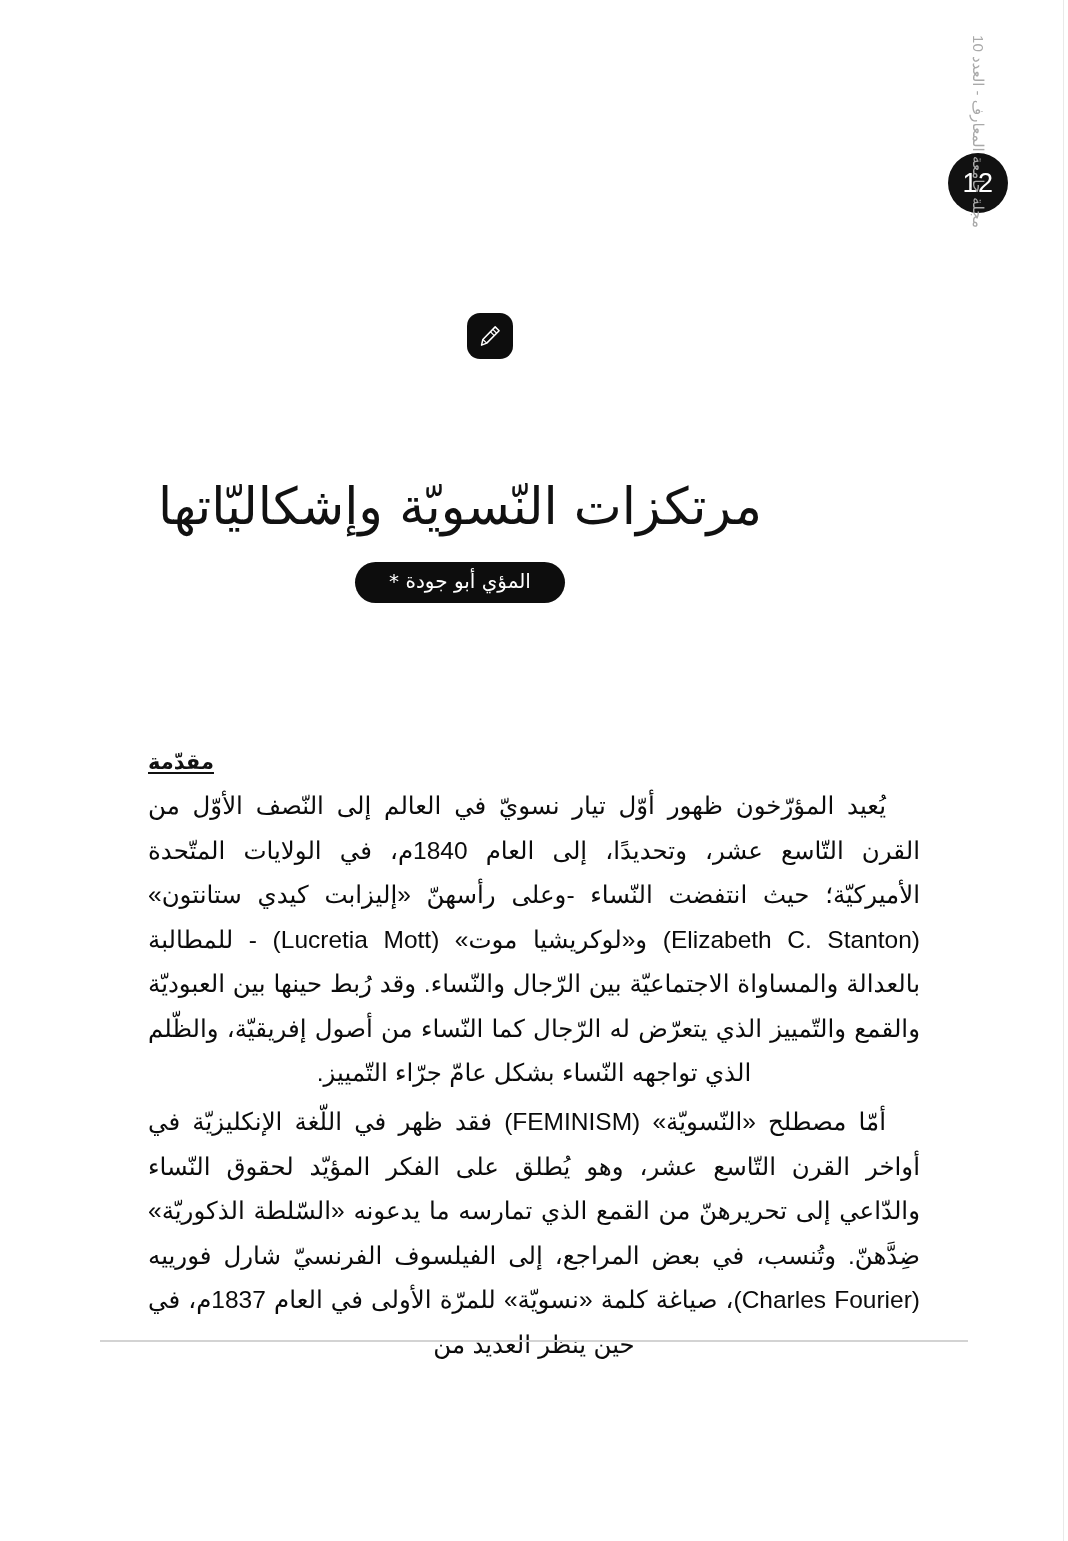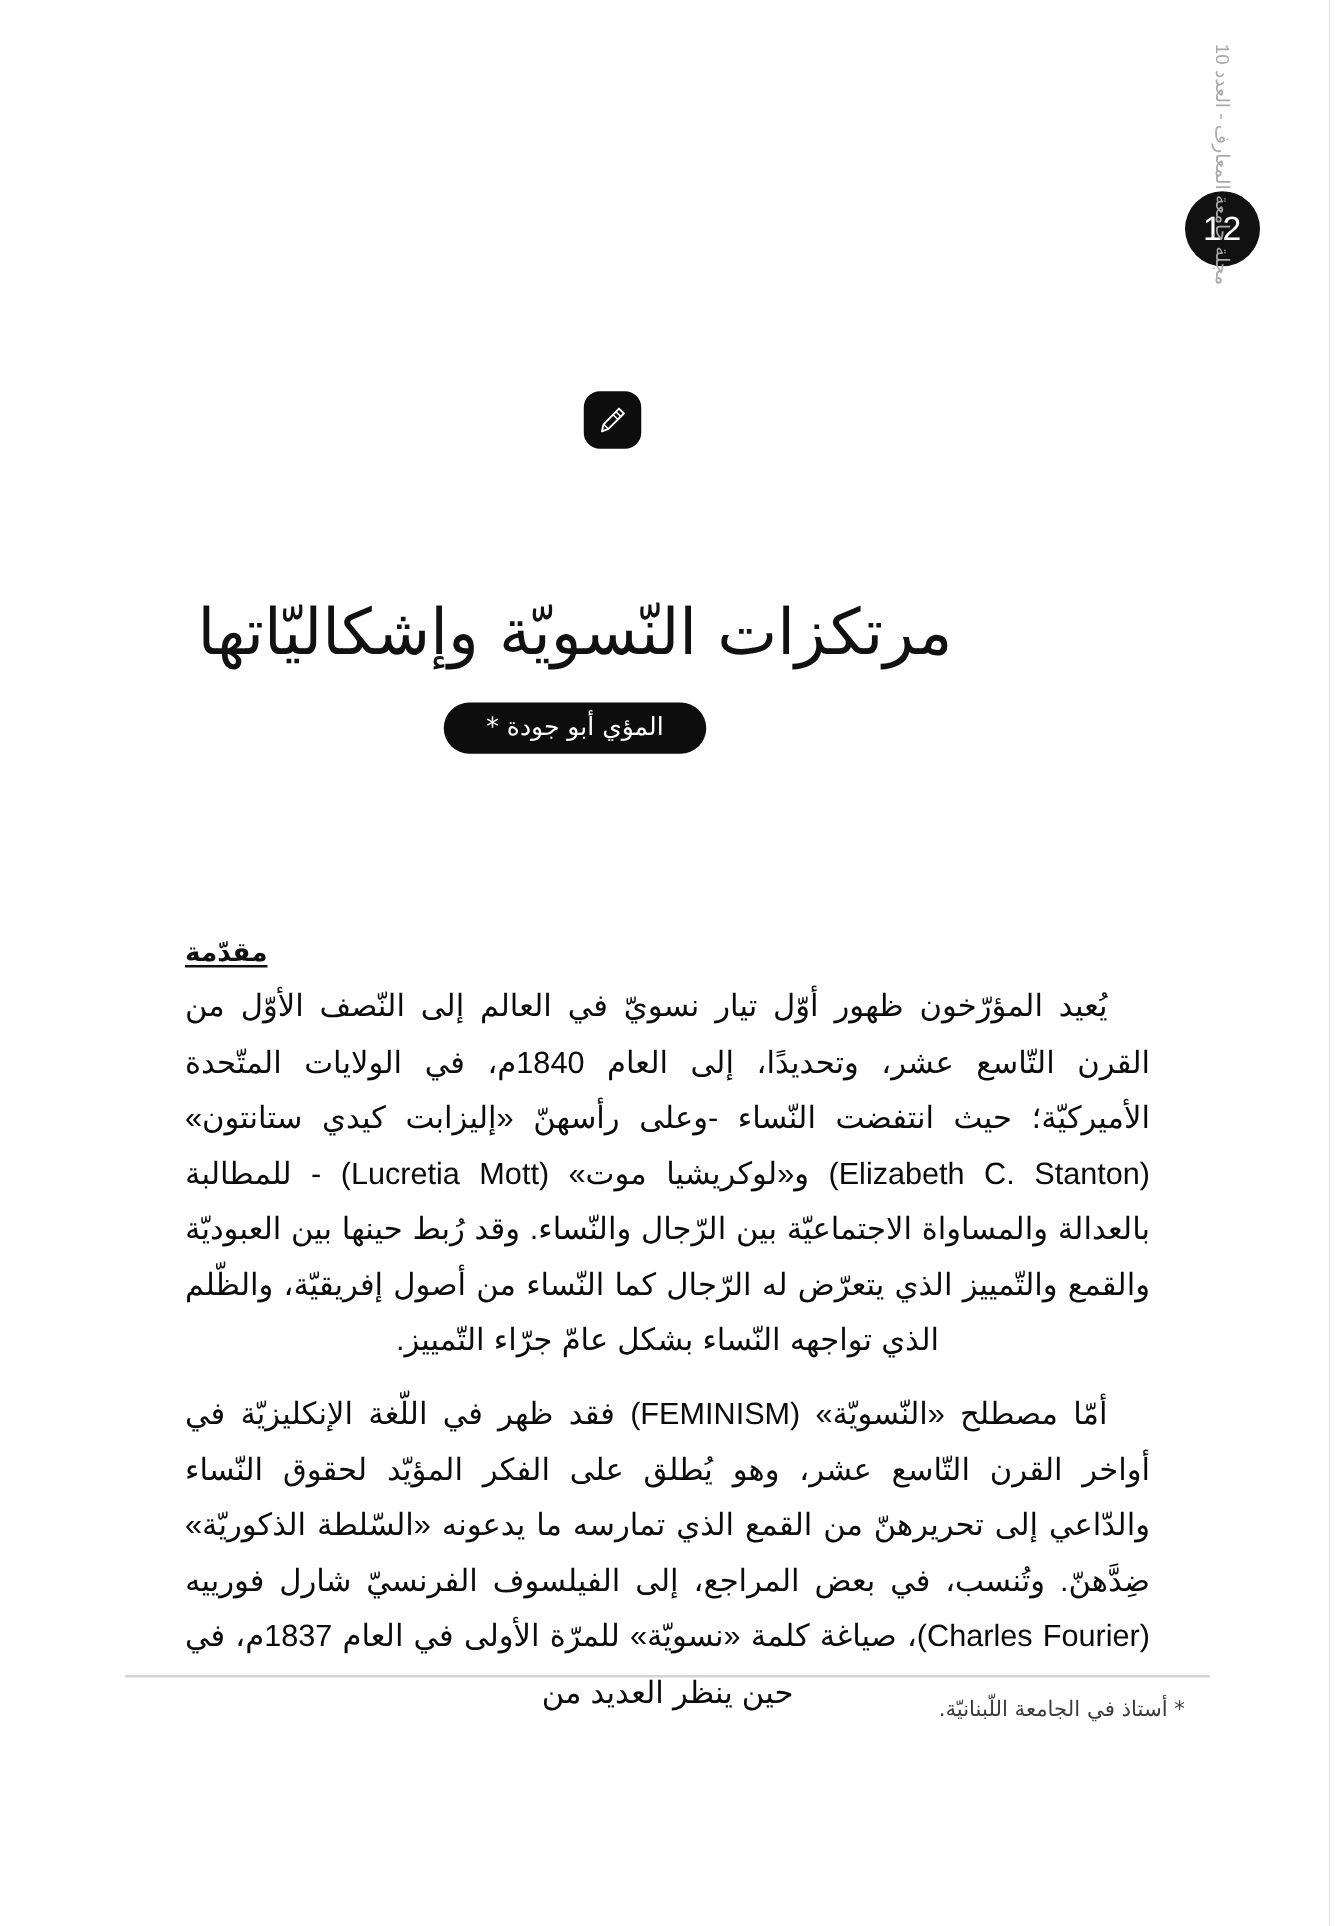--- a/index.html
+++ b/index.html
@@ -149,21 +149,21 @@
     font-family: Liberation Sans, sans-serif;
     font-size: 24.5px;
     line-height: 1.82;
     color: #0b0b0b;
     margin: 0;
     text-indent: 34px;
     text-align: justify;
     text-align-last: center;
     word-spacing: 0.5px;
   }
-  .body-par + .body-par { margin-top: 14px; }
+  .body-par + .body-par { margin-top: 4px; }
 
   
   .footnote-zone {
     position: absolute;
     left: 100px;
     right: 100px;
     top: 1340px;
   }
   .footnote-rule {
     width: 100%;
@@ -209,16 +209,15 @@
   </div>
 
   <div class="content">
     <div class="section-heading">مقدّمة</div>
     <p class="body-par">يُعيد المؤرّخون ظهور أوّل تيار نسويّ في العالم إلى النّصف الأوّل من القرن التّاسع عشر، وتحديدًا، إلى العام 1840م، في الولايات المتّحدة الأميركيّة؛ حيث انتفضت النّساء -وعلى رأسهنّ «إليزابت كيدي ستانتون» (Elizabeth C. Stanton) و«لوكريشيا موت» (Lucretia Mott) - للمطالبة بالعدالة والمساواة الاجتماعيّة بين الرّجال والنّساء. وقد رُبط حينها بين العبوديّة والقمع والتّمييز الذي يتعرّض له الرّجال كما النّساء من أصول إفريقيّة، والظّلم الذي تواجهه النّساء بشكل عامّ جرّاء التّمييز.</p>
     <p class="body-par">أمّا مصطلح «النّسويّة» (FEMINISM) فقد ظهر في اللّغة الإنكليزيّة في أواخر القرن التّاسع عشر، وهو يُطلق على الفكر المؤيّد لحقوق النّساء والدّاعي إلى تحريرهنّ من القمع الذي تمارسه ما يدعونه «السّلطة الذكوريّة» ضِدَّهنّ. وتُنسب، في بعض المراجع، إلى الفيلسوف الفرنسيّ شارل فورييه (Charles Fourier)، صياغة كلمة «نسويّة» للمرّة الأولى في العام 1837م، في حين ينظر العديد من</p>
   </div>
 
   <div class="footnote-zone">
     <div class="footnote-rule"></div>
-    <p class="footnote-text">* أستاذ في الجامعة اللّبنانيّة.</p>
   </div>
 
 </div>
 
 </body></html>

